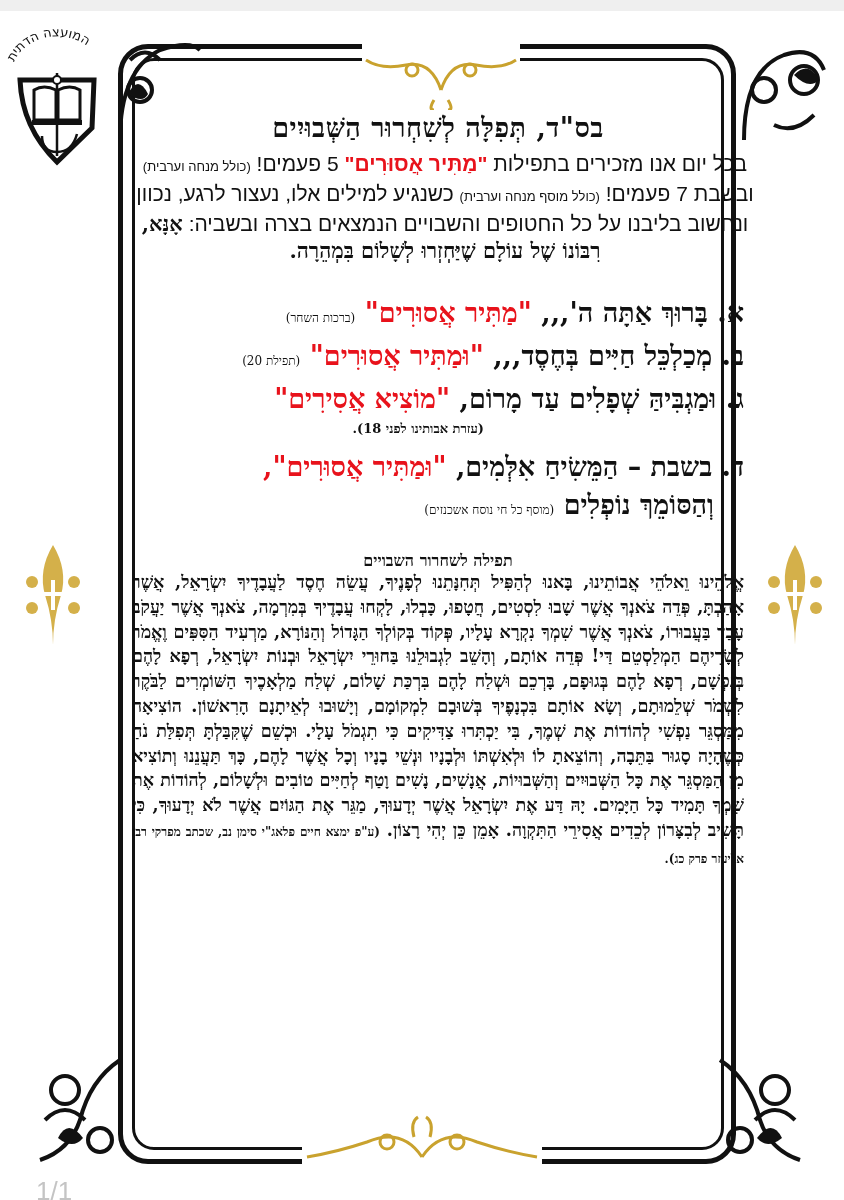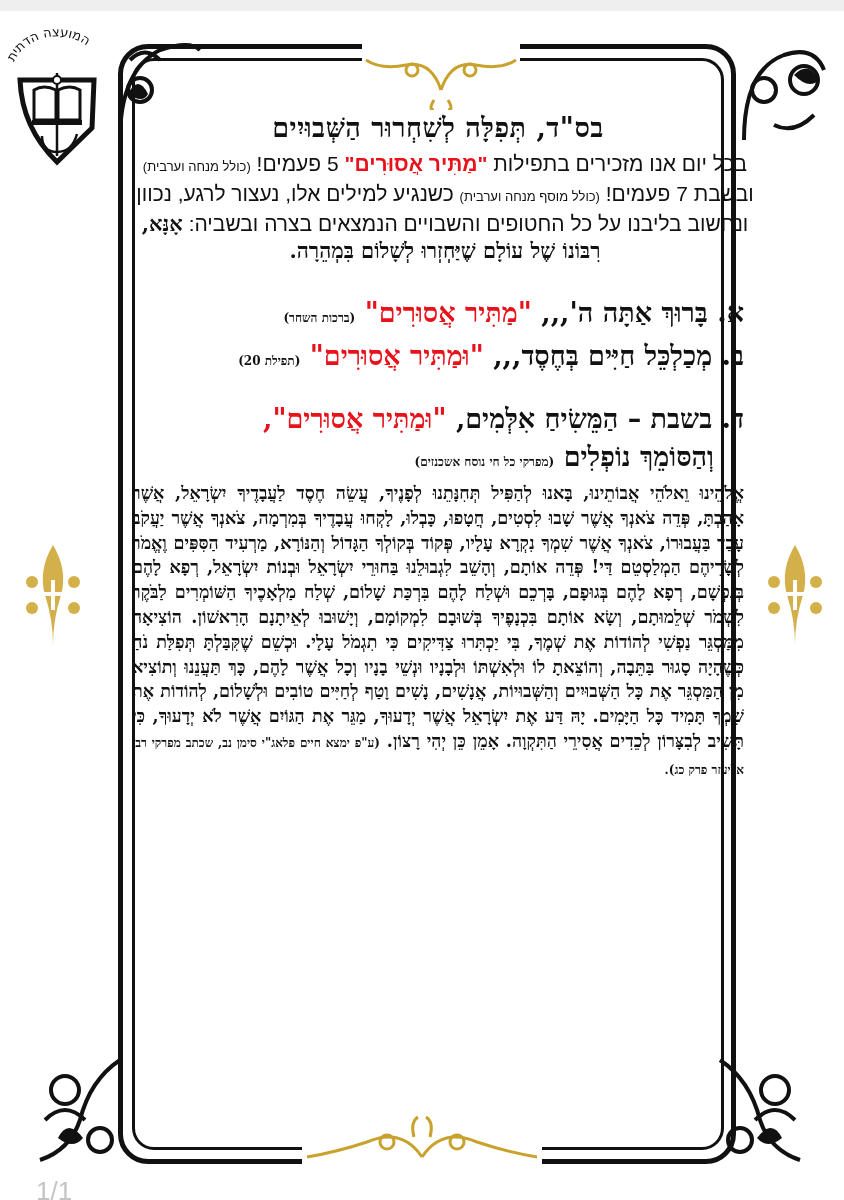--- a/index.html
+++ b/index.html
@@ -27,21 +27,21 @@
   .logo svg { width:100%; height:100%; }
 
   .content { position:absolute; left:140px; top:112px; width:596px; direction:rtl; text-align:right; }
   .title { text-align:center; font-size:27px; font-weight:bold; margin:0 0 6px 0; letter-spacing:0.5px; }
   .intro { font-family:"Liberation Sans","DejaVu Sans",sans-serif; font-size:21px; line-height:27px; text-align:center; margin-right:-30px; margin-left:-16px;}
   .intro .small { font-size:13px; }
   .red { color:#e8121b; font-weight:bold; }
   .intro .serif { font-family:"DejaVu Serif",serif; font-weight:bold; }
 
   .verses { margin-top:30px; font-size:27px; font-weight:bold; line-height:38px; margin-right:-8px; }
-  .verse .src { font-size:12px; font-weight:bold; }
+  .verse .src { font-size:12px; font-weight:normal; }
   .verse .src-line { font-size:13px; font-weight:bold; padding-right:260px; line-height:22px; display:block; }
   .verse-indent { padding-right:30px; display:block; }
 
   .prayer-title { text-align:center; font-size:16px; font-weight:bold; margin-top:22px; }
   .prayer { font-size:17.6px; font-weight:bold; line-height:24.8px; text-align:justify; margin-top:0; margin-right:-8px; margin-left:-8px; }
   .prayer .note { font-size:12px; }
 
   .pagecount { position:absolute; left:36px; top:1176px; font-family:"Liberation Sans",sans-serif; font-size:26px; color:#c4c4c4; }
 </style>
 </head>
@@ -178,27 +178,34 @@
       <span>בָּרוּךְ אַתָּה ה',,,</span>
       <span class="red">"מַתִּיר אֲסוּרִים"</span>
       <span class="src">(ברכות השחר)</span>
     </div>
     <div class="verse">
       <span>ב.</span>
       <span>מְכַלְכֵּל חַיִּים בְּחֶסֶד,,,</span>
       <span class="red">"וּמַתִּיר אֲסוּרִים"</span>
       <span class="src">(תפילת 20)</span>
     </div>
-    <div class="verse" style="margin-top:20px;">
+    <div class="verse">
+      <span>ג.</span>
+      <span>וּמַגְבִּיהַּ שְׁפָלִים עַד מָרוֹם,</span>
+      <span class="red">"מוֹצִיא אֲסִירִים"</span>
+      <span class="src-line">(עזרת אבותינו לפני 18).</span>
+    </div>
+    <div class="verse" style="margin-top:8px;">
       <span>ד.</span>
       <span>בשבת – הַמֵּשִׂיחַ אִלְּמִים,</span>
       <span class="red">"וּמַתִּיר אֲסוּרִים",</span>
-      <span class="verse-indent"><span>וְהַסּוֹמֵךְ נוֹפְלִים</span> <span class="src">(מפרקי כל חי נוסח אשכנזים)</span></span>
+      <span class="verse-indent"><span>וְהַסּוֹמֵךְ נוֹפְלִים</span> <span class="src">(מוסף כל חי נוסח אשכנזים)</span></span>
     </div>
   </div>
 
+  <div class="prayer-title">תפילה לשחרור השבויים</div>
   <div class="prayer">
     <span>אֱלֹהֵינוּ וֵאלֹהֵי אֲבוֹתֵינוּ, בָּאנוּ לְהַפִּיל תְּחִנָּתֵנוּ לְפָנֶיךָ, עֲשֵׂה חֶסֶד לַעֲבָדֶיךָ יִשְׂרָאֵל, אֲשֶׁר אָהַבְתָּ, פְּדֵה צֹאנְךָ אֲשֶׁר שָׁבוּ לִסְטִים, חֲטָפוּ, כָּבְלוּ, לָקְחוּ עֲבָדֶיךָ בְּמִרְמָה, צֹאנְךָ אֲשֶׁר יַעֲקֹב עָבַד בַּעֲבוּרוֹ, צֹאנְךָ אֲשֶׁר שִׁמְךָ נִקְרָא עָלָיו, פְּקוֹד בְּקוֹלְךָ הַגָּדוֹל וְהַנּוֹרָא, מַרְעִיד הַסִּפִּים וֶאֱמֹר לְשָׂרֵיהֶם הַמְלַסְטֵם דַּי! פְּדֵה אוֹתָם, וְהָשֵׁב לִגְבוּלֵנוּ בַּחוּרֵי יִשְׂרָאֵל וּבְנוֹת יִשְׂרָאֵל, רְפָא לָהֶם בְּנַפְשָׁם, רְפָא לָהֶם בְּגוּפָם, בָּרְכֵם וּשְׁלַח לָהֶם בִּרְכַּת שָׁלוֹם, שְׁלַח מַלְאָכֶיךָ הַשּׁוֹמְרִים לַבֹּקֶר לִשְׁמֹר שְׁלֵמוּתָם, וְשָׂא אוֹתָם בִּכְנָפֶיךָ בְּשׁוּבָם לִמְקוֹמָם, וְיָשׁוּבוּ לְאֵיתָנָם הָרִאשׁוֹן. הוֹצִיאָה מִמַּסְגֵּר נַפְשִׁי לְהוֹדוֹת אֶת שְׁמֶךָ, בִּי יַכְתִּרוּ צַדִּיקִים כִּי תִגְמֹל עָלָי. וּכְשֵׁם שֶׁקִּבַּלְתָּ תְּפִלַּת נֹחַ כְּשֶׁהָיָה סָגוּר בַּתֵּבָה, וְהוֹצֵאתָ לוֹ וּלְאִשְׁתּוֹ וּלְבָנָיו וּנְשֵׁי בָנָיו וְכָל אֲשֶׁר לָהֶם, כָּךְ תַּעֲנֵנוּ וְתוֹצִיא מִן הַמַּסְגֵּר אֶת כָּל הַשְּׁבוּיִים וְהַשְּׁבוּיוֹת, אֲנָשִׁים, נָשִׁים וָטַף לְחַיִּים טוֹבִים וּלְשָׁלוֹם, לְהוֹדוֹת אֶת שִׁמְךָ תָּמִיד כָּל הַיָּמִים. יָהּ דַּע אֶת יִשְׂרָאֵל אֲשֶׁר יְדָעוּךָ, מַגֵּר אֶת הַגּוֹיִם אֲשֶׁר לֹא יְדָעוּךָ, כִּי תָּשִׁיב לְבִצָּרוֹן לְכֵדִים אֲסִירֵי הַתִּקְוָה. אָמֵן כֵּן יְהִי רָצוֹן.</span>
     <span class="note">(ע"פ ימצא חיים פלאג"י סימן נב, שכתב מפרקי רבי אליעזר פרק כג).</span>
   </div>
 </div>
 
 <div class="pagecount">1/1</div>
 
 </body></html>

